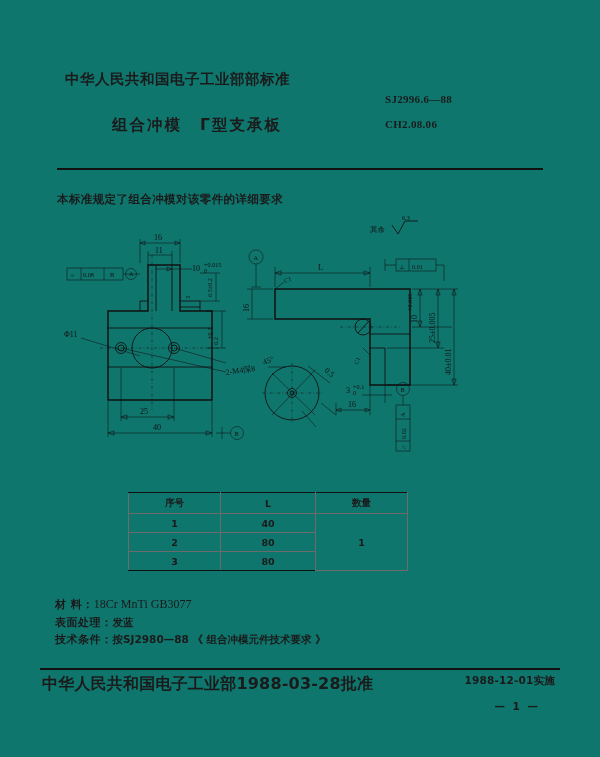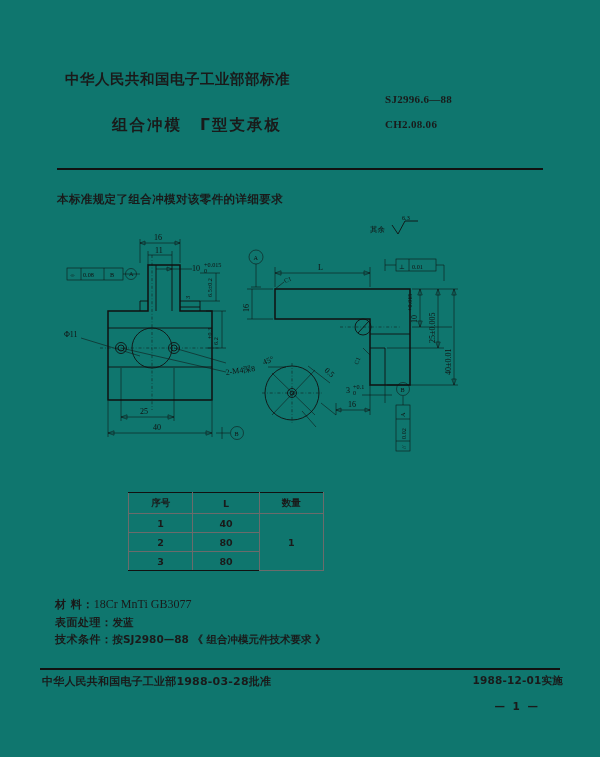--- a/index.html
+++ b/index.html
@@ -80,21 +80,21 @@
     position: absolute;
     left: 40px; top: 215px;
     width: 520px; height: 260px;
   }
   .drawing svg { display: block; }
 
   
   .spec-table {
     position: absolute;
     left: 128px; top: 492px;
-    width: 196px;
+    width: 280px;
     border-collapse: collapse;
     font-size: 9.5px;
     font-weight: bold;
     text-align: center;
     font-family: "DejaVu Sans", "Liberation Sans", sans-serif;
   }
   .spec-table td, .spec-table th {
     border: 0.8px solid #6b6b6b;
     padding: 3.5px 0;
     font-weight: bold;
@@ -120,28 +120,28 @@
   .notes .valb { font-weight: bold; font-family: "DejaVu Sans", "Liberation Sans", sans-serif; font-size: 10.5px;}
 
   .rule-bottom {
     position: absolute;
     left: 40px; right: 40px; top: 668px;
     border-top: 2.2px solid #111;
   }
   .footer-left {
     position: absolute;
     left: 42px; top: 674px;
-    font-size: 11px;
+    font-size: 16px;
     font-weight: bold;
     letter-spacing: 0.2px;
     font-family: "DejaVu Sans", "Liberation Sans", sans-serif;
   }
   .footer-right {
     position: absolute;
-    right: 37px; top: 674px;
+    right: 45px; top: 674px;
     font-size: 10.5px;
     font-weight: bold;
     letter-spacing: 0.2px;
     font-family: "DejaVu Sans", "Liberation Sans", sans-serif;
   }
   .page-num {
     position: absolute;
     right: 60px; top: 700px;
     font-size: 10.5px;
     font-weight: bold;

